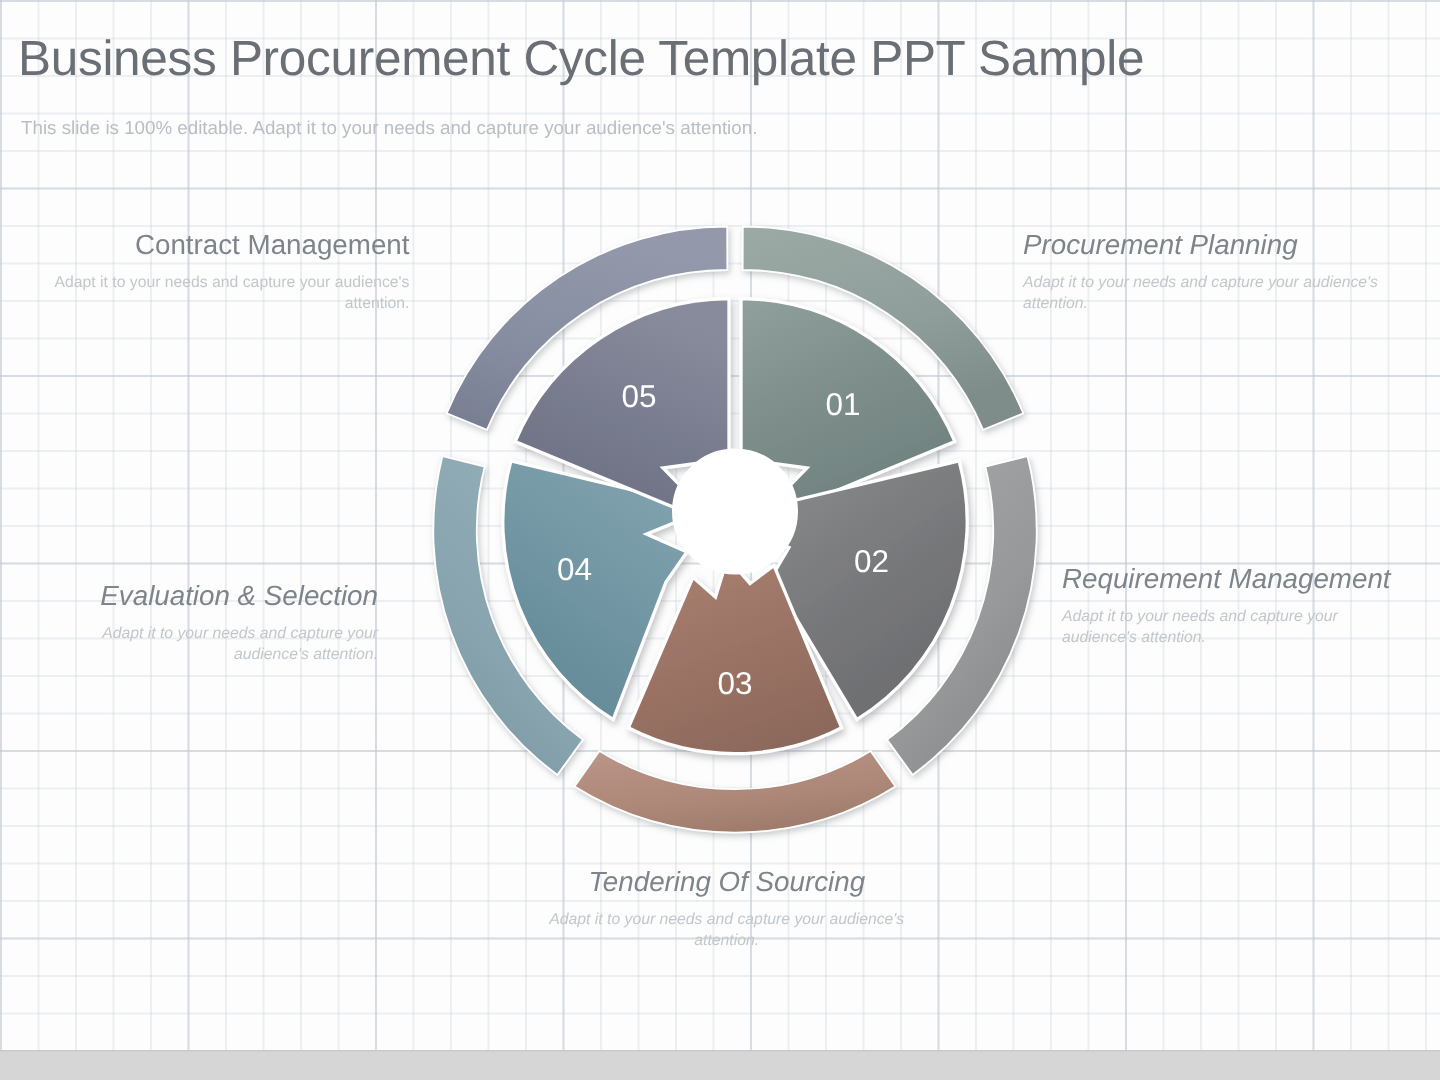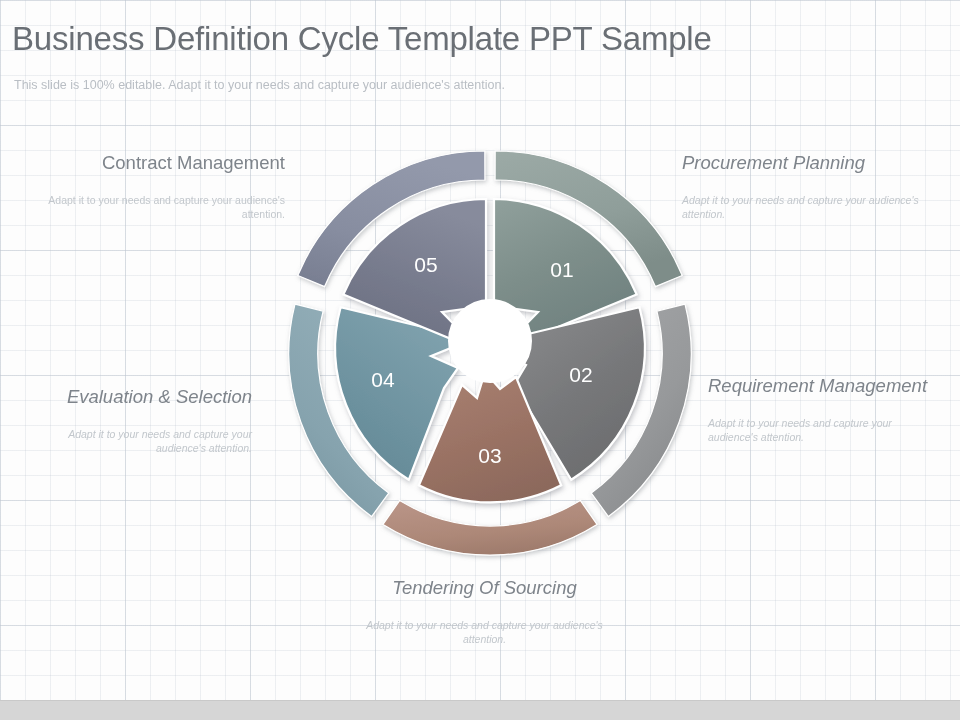--- a/index.html
+++ b/index.html
@@ -40,40 +40,40 @@
   .seg-num{
     font-family:"Liberation Sans", sans-serif;
     font-size:21px;fill:#ffffff;text-anchor:middle;dominant-baseline:middle;
   }
   
   .label-block{position:absolute;}
   .label-title{
     font-size:18.5px;color:#7e848b;line-height:25px;
   }
   .label-desc{
-    font-size:10.5px;color:#c2c7cc;line-height:14px;margin-top:18px;
+    font-size:10.5px;color:#c2c7cc;line-height:14px;margin-top:6px;
   }
   .ta-right{text-align:right;}
   .ta-left{text-align:left;font-style:italic;}
   .ta-center{text-align:center;font-style:italic;}
 
-  #label-contract-management{left:40px;top:150px;width:245px;}
+  #label-contract-management{left:28px;top:150px;width:245px;}
   #label-procurement-planning{left:682px;top:150px;width:245px;}
   #label-requirement-definition{left:708px;top:373px;width:230px;}
   #label-evaluation-selection{left:30px;top:384px;width:222px;font-style:italic;}
   #label-tendering-sourcing{left:362px;top:575px;width:245px;}
 </style>
 </head>
 <body>
 
 <div id="grid-bg"></div>
 <div id="footer-band"></div>
 
 <div id="header">
-  <div id="page-title">Business Definition Cycle Template PPT Sample</div>
+  <div id="page-title">Business Procurement Cycle Template PPT Sample</div>
   <div id="page-subtitle">This slide is 100% editable. Adapt it to your needs and capture your audience's attention.</div>
 </div>
 
 <div id="diagram">
   <svg id="wheel" width="520" height="470" viewBox="0 0 520 470">
     <defs>
       <filter id="softshadow" x="-30%" y="-30%" width="160%" height="160%">
         <feDropShadow dx="1.5" dy="2.5" stdDeviation="2.6" flood-color="#7a7f86" flood-opacity="0.45"></feDropShadow>
       </filter>
       <filter id="ringshadow" x="-30%" y="-30%" width="160%" height="160%">

